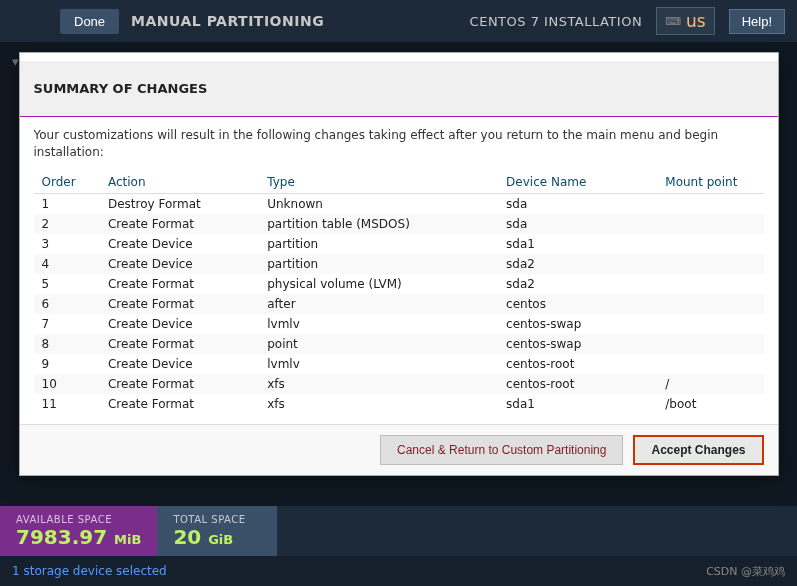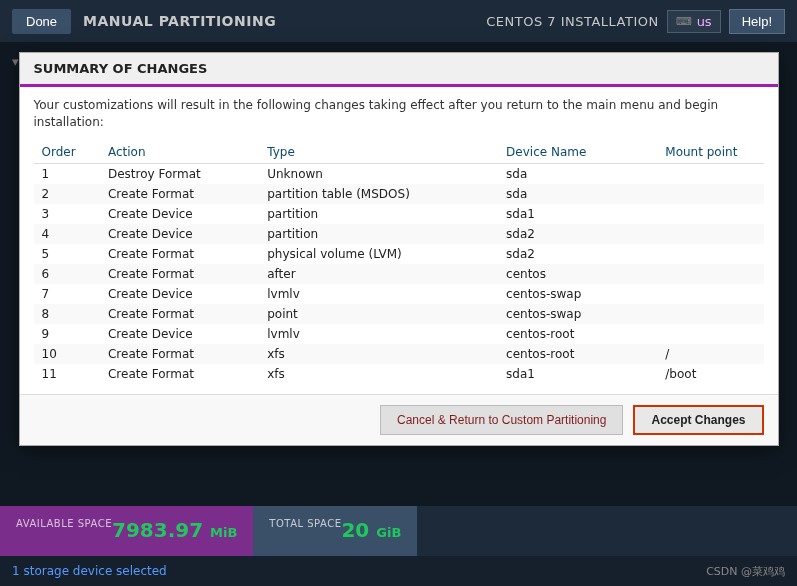--- a/index.html
+++ b/index.html
@@ -34,46 +34,47 @@
       letter-spacing: 0.5px;
     }
     .done-button {
       background: #3a5068;
       color: #fff;
       border: none;
       padding: 5px 14px;
       cursor: pointer;
       font-size: 13px;
       border-radius: 2px;
+      margin-left: 48px;
     }
     .top-bar-right {
       display: flex;
       align-items: center;
-      gap: 8px;
+      gap: 14px;
     }
     .installation-title {
       color: #c8c8c8;
       font-size: 13px;
       letter-spacing: 0.5px;
     }
     .keyboard-input {
       display: flex;
       align-items: center;
       background: #2a3a4a;
       border: 1px solid #4a6070;
       padding: 3px 8px;
       gap: 5px;
     }
     .keyboard-icon {
       color: #888;
       font-size: 11px;
     }
     .kb-value {
-      color: #f0abfc;
-      font-size: 13px;
+      color: #fdba74;
+      font-size: 17px;
       text-align: right;
     }
     .help-button {
       background: #3a5068;
       color: #fff;
       border: 1px solid #5a7088;
       padding: 4px 12px;
       cursor: pointer;
       font-size: 13px;
     }
@@ -115,22 +116,23 @@
 
     
     .modal {
       background: #fff;
       width: 760px;
       border: 1px solid #aaa;
       box-shadow: 0 4px 20px rgba(0,0,0,0.5);
     }
     .modal-header {
       background: #f0f0f0;
-      padding: 8px 14px;
-      border-bottom: 3px solid #a21caf;
+      padding: 20px 14px;
+      border-bottom: 1px solid #a21caf;
+      margin-top: 8px;
     }
     .modal-header-title {
       font-size: 13px;
       font-weight: bold;
       color: #222;
     }
     .modal-body {
       padding: 10px 14px;
     }
     .modal-description {
@@ -208,41 +210,41 @@
       position: absolute;
       bottom: 30px;
       left: 0;
       width: 100%;
       display: flex;
       height: 50px;
       background: #1c2a3a;
     }
     .space-block {
       display: flex;
-      flex-direction: row;
+      flex-direction: column;
       justify-content: center;
-      padding: 12px 16px;
+      padding: 4px 16px;
     }
     .space-block.available {
       background: #7b2d8b;
       min-width: 140px;
     }
     .space-block.total {
       background: #3a5068;
       min-width: 120px;
     }
     .space-label {
       font-size: 10px;
       color: rgba(255,255,255,0.7);
       letter-spacing: 0.5px;
       text-transform: uppercase;
     }
     .space-value {
       font-size: 20px;
-      color: #22c55e;
+      color: #bef264;
       font-weight: bold;
     }
     .space-unit {
       font-size: 13px;
     }
 
     
     .status-bar {
       position: absolute;
       bottom: 0;

